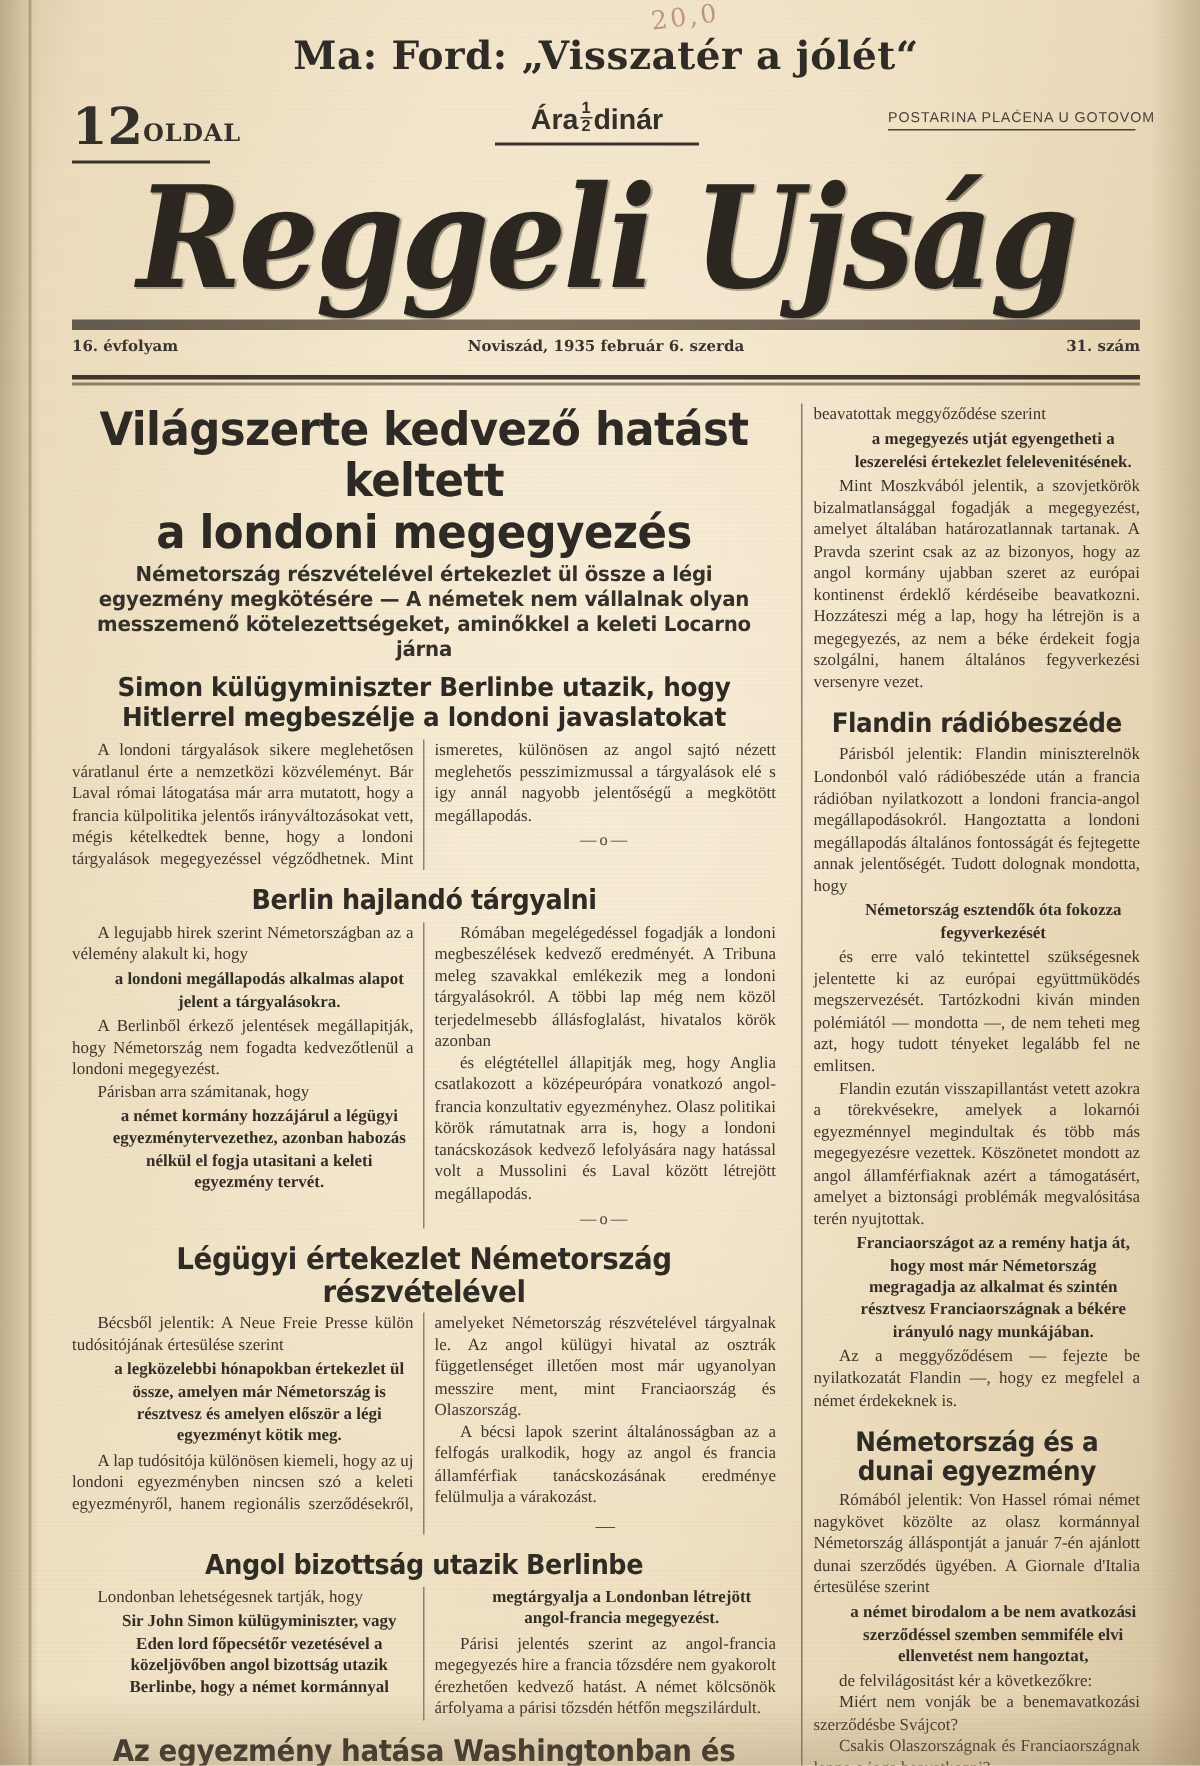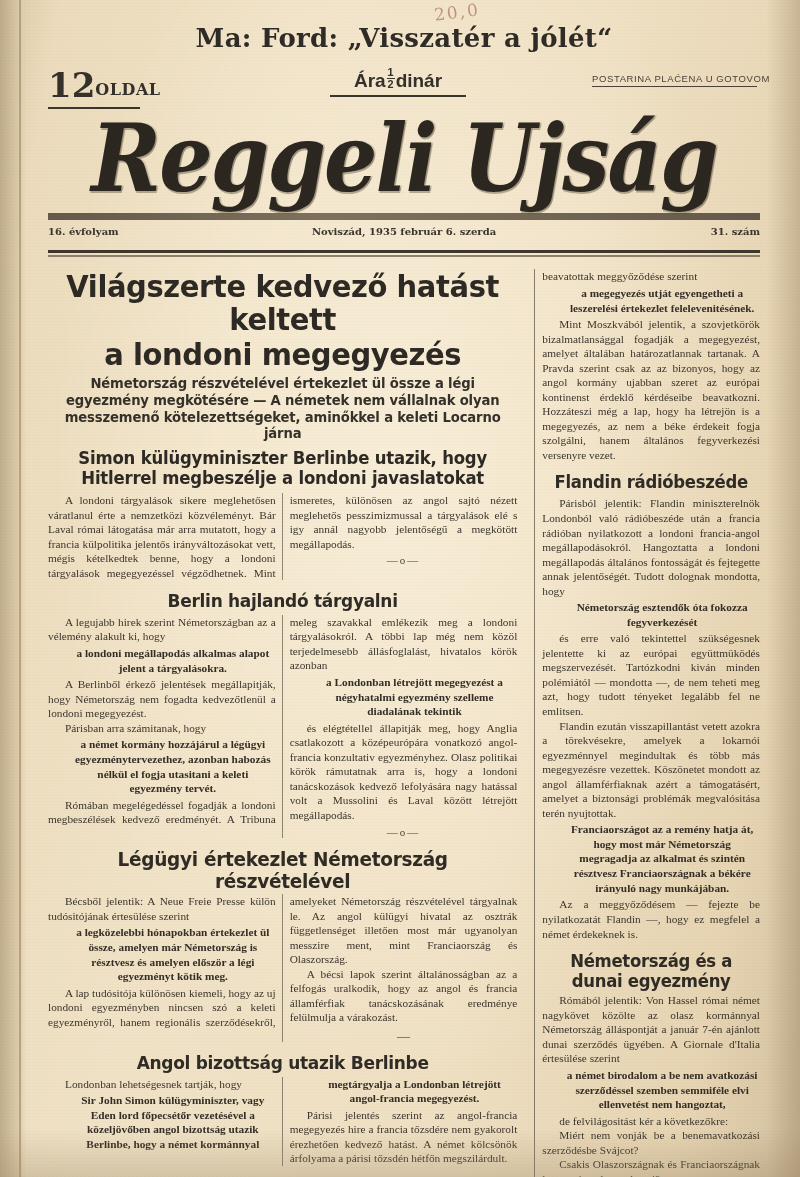--- a/index.html
+++ b/index.html
@@ -259,21 +259,20 @@
         </div>
 
         <div class="sec-head">Berlin hajlandó tárgyalni</div>
         <div class="twocol">
           <p class="body">A legujabb hirek szerint Németországban az a vélemény alakult ki, hogy</p>
           <p class="quote">a londoni megállapodás alkalmas alapot jelent a tárgyalásokra.</p>
           <p class="body">A Berlinből érkező jelentések megállapitják, hogy Németország nem fogadta kedvezőtlenül a londoni megegyezést.</p>
           <p class="body">Párisban arra számitanak, hogy</p>
           <p class="quote">a német kormány hozzájárul a légügyi egyezménytervezethez, azonban habozás nélkül el fogja utasitani a keleti egyezmény tervét.</p>
           <p class="body">Rómában megelégedéssel fogadják a londoni megbeszélések kedvező eredményét. A Tribuna meleg szavakkal emlékezik meg a londoni tárgyalásokról. A többi lap még nem közöl terjedelmesebb állásfoglalást, hivatalos körök azonban</p>
-          <p class="quote">a Londonban létrejött megegyezést a négyhatalmi egyezmény szelleme diadalának tekintik</p>
           <p class="body">és elégtétellel állapitják meg, hogy Anglia csatlakozott a középeurópára vonatkozó angol-francia konzultativ egyezményhez. Olasz politikai körök rámutatnak arra is, hogy a londoni tanácskozások kedvező lefolyására nagy hatással volt a Mussolini és Laval között létrejött megállapodás.</p>
           <div class="dinkus">—o—</div>
         </div>
 
         <div class="sec-head wide">Légügyi értekezlet Németország részvételével</div>
         <div class="twocol">
           <p class="body">Bécsből jelentik: A Neue Freie Presse külön tudósitójának értesülése szerint</p>
           <p class="quote">a legközelebbi hónapokban értekezlet ül össze, amelyen már Németország is résztvesz és amelyen először a légi egyezményt kötik meg.</p>
           <p class="body">A lap tudósitója különösen kiemeli, hogy az uj londoni egyezményben nincsen szó a keleti egyezményről, hanem regionális szerződésekről, amelyeket Németország részvételével tárgyalnak le. Az angol külügyi hivatal az osztrák függetlenséget illetően most már ugyanolyan messzire ment, mint Franciaország és Olaszország.</p>
           <p class="body">A bécsi lapok szerint általánosságban az a felfogás uralkodik, hogy az angol és francia államférfiak tanácskozásának eredménye felülmulja a várakozást.</p>

